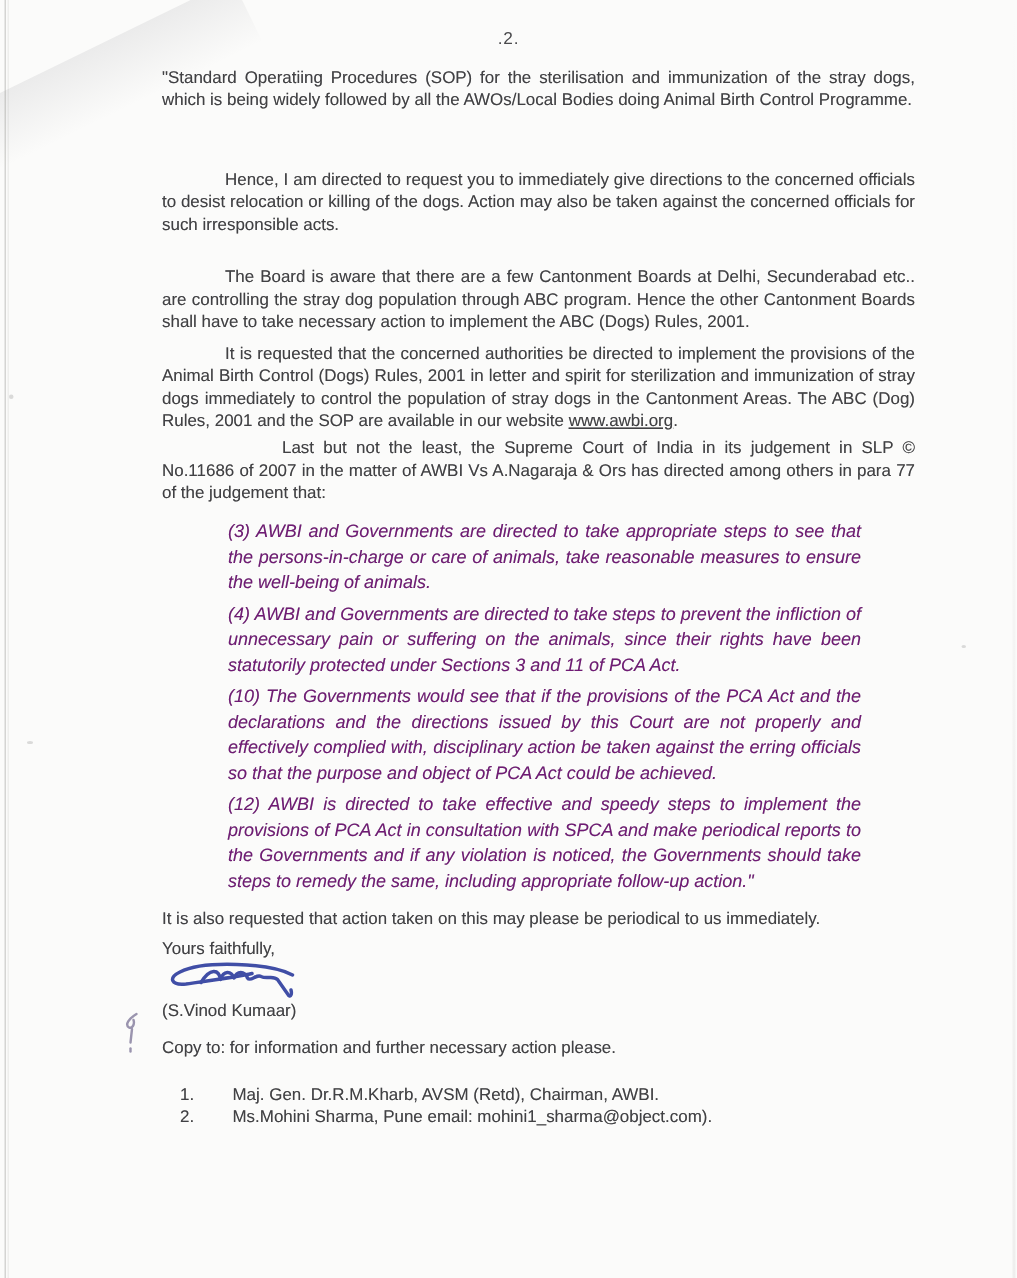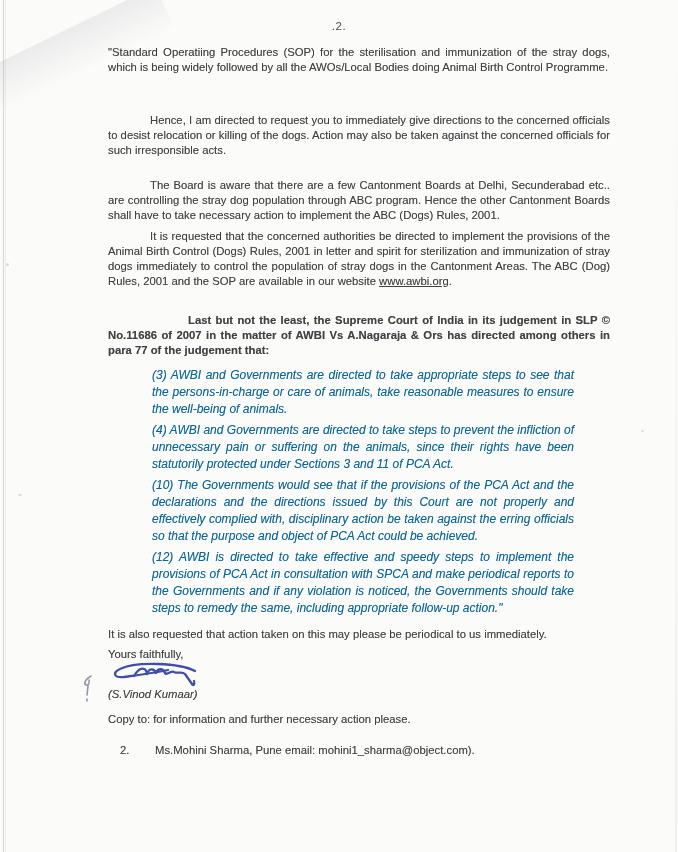--- a/index.html
+++ b/index.html
@@ -23,36 +23,36 @@
   .page-number { padding-top:20px; text-align:center; font-size:11.5px; color:#4a4a4c; letter-spacing:0.5px; }
 
   .content { margin:0 68px 0 108px; }
 
   .body { font-size:11.3px; line-height:15px; text-align:justify; margin:0; color:#414144;
           text-shadow:0 0 0.4px rgba(70,70,70,0.45); }
   .p1 { margin-top:13px; }
   .p2 { margin-top:38px; }
   .p3 { margin-top:20px; }
   .p4 { margin-top:6px; }
-  .p5 { margin-top:24px;font-weight:bold; }
+  .p5 { margin-top:3px; }
   .indent { text-indent:42px; }
   .indent-deep { text-indent:80px; }
 
   .link { color:#414144; text-decoration:underline; cursor:pointer; }
 
   .quote { font-size:12px; font-style:italic; line-height:17px; text-align:justify;
-           margin:4px 36px 0 44px; color:#0369a1; text-shadow:0 0 0.4px rgba(60,60,60,0.4); }
+           margin:4px 36px 0 44px; color:#701a75; text-shadow:0 0 0.4px rgba(60,60,60,0.4); }
   .q-first { margin-top:9px; }
 
   .closing { margin-top:10px; }
 
   .sign-block { margin-top:5px; padding-right:2px; text-align:left; font-size:11.3px; line-height:15px;
                 color:#414144; text-shadow:0 0 0.4px rgba(70,70,70,0.45); }
   .signature-svg { display:inline-block; margin:-3px -10px -6px 0; }
-  .sig-name, .sig-title { line-height:15.5px;font-style:italic; }
+  .sig-name, .sig-title { line-height:15.5px; }
 
   .copy-heading { margin-top:9px; }
   .copy-list { margin-top:16px; font-size:11.3px; line-height:15.5px; text-shadow:0 0 0.4px rgba(70,70,70,0.45); }
   .copy-item { padding-left:12px; }
   .copy-item .num { display:inline-block; width:35px; }
 
   .pen-mark { position:absolute; left:80px; top:674px; }
 </style>
 </head>
 <body>
@@ -99,20 +99,23 @@
           <path d="M26,17 C32,7 38,8 39,15 C41,9 46,9 48,14 C50,9 55,9 57,14 C59,17 63,11 66,13 C70,15 74,12 77,15 L84,25 C85,27 87,26 86,22"></path>
         </g>
       </svg>
       <div class="sig-name">(S.Vinod Kumaar)</div>
     </div>
 
     <p class="body copy-heading">Copy to: for information and further necessary action please.</p>
 
     <div class="copy-list">
       <div class="copy-item">
+        <span class="num">1.</span><span>Maj. Gen. Dr.R.M.Kharb, AVSM (Retd), Chairman, AWBI.</span>
+      </div>
+      <div class="copy-item">
         <span class="num">2.</span><span>Ms.Mohini Sharma, Pune email: mohini1_sharma@object.com).</span>
       </div>
     </div>
 
   </div>
 
   <svg class="pen-mark" width="16" height="34" viewBox="0 0 16 34">
     <g fill="none" stroke="#9a94ae" stroke-width="1.6" stroke-linecap="round">
       <path d="M11,2 C6,5 3,9 6,11 C8,12 10,9 9,6"></path>
       <path d="M8,12 L7,21"></path>

